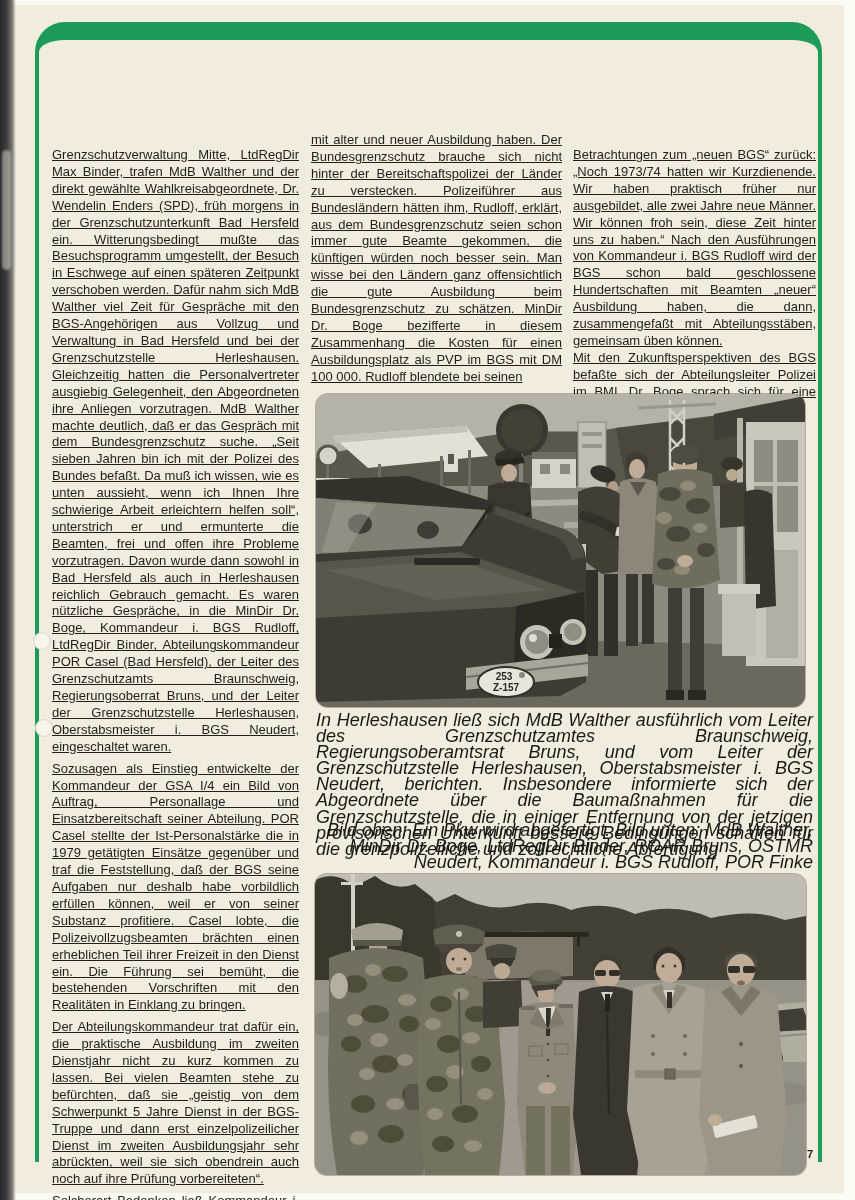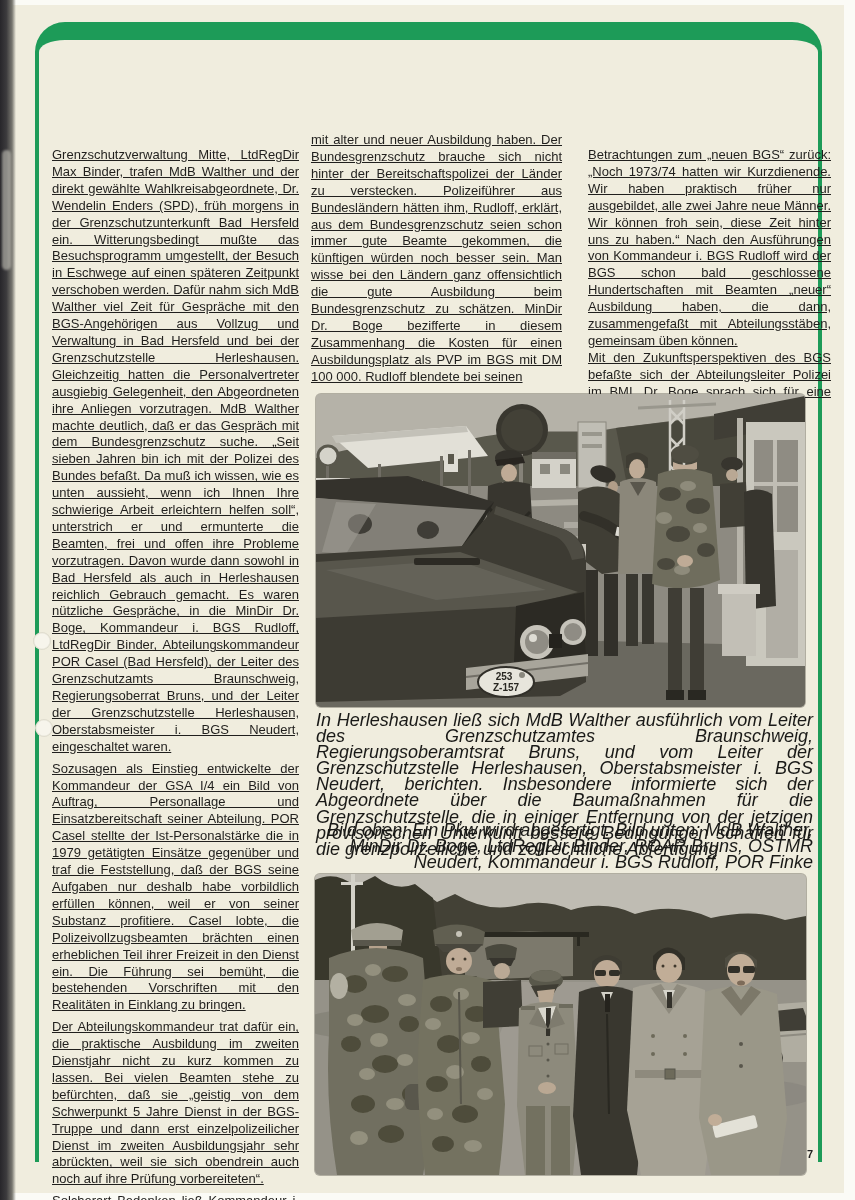--- a/index.html
+++ b/index.html
@@ -35,21 +35,21 @@
     background:radial-gradient(circle,#f7f5ec 0 55%,#d8d5c6 70%,rgba(240,237,222,0) 78%);
   }
   .col{
     position:absolute;
     font-size:13px;line-height:16.9px;text-align:justify;
     color:#201f1d;hyphens:auto;-webkit-hyphens:auto;
   }
   .col p{margin:0 0 5px 0;text-decoration:underline;}
   .col.tight p{margin:0;}
   .photo{
-    position:absolute;border-radius:5px;overflow:hidden;
+    position:absolute;border-radius:12px;overflow:hidden;
     box-shadow:0 0 0 1px rgba(60,58,50,.35);
     background:#b7b5ac;
   }
   .photo svg{display:block;}
   .caption{
     position:absolute;font-style:italic;font-size:18px;line-height:16.1px;
     text-align:justify;color:#191917;
   }
   .caption.credits{text-align:right;}
   .page-number{
@@ -71,21 +71,21 @@
   <p>Grenzschutzverwaltung Mitte, LtdRegDir Max Binder, trafen MdB Walther und der direkt gewählte Wahlkreisabgeordnete, Dr. Wendelin Enders (SPD), früh morgens in der Grenzschutzunterkunft Bad Hersfeld ein. Witterungsbedingt mußte das Besuchsprogramm umgestellt, der Besuch in Eschwege auf einen späteren Zeitpunkt verschoben werden. Dafür nahm sich MdB Walther viel Zeit für Gespräche mit den BGS-Angehörigen aus Vollzug und Verwaltung in Bad Hersfeld und bei der Grenzschutzstelle Herleshausen. Gleichzeitig hatten die Personalvertreter ausgiebig Gelegenheit, den Abgeordneten ihre Anliegen vorzutragen. MdB Walther machte deutlich, daß er das Gespräch mit dem Bundesgrenzschutz suche. „Seit sieben Jahren bin ich mit der Polizei des Bundes befaßt. Da muß ich wissen, wie es unten aussieht, wenn ich Ihnen Ihre schwierige Arbeit erleichtern helfen soll“, unterstrich er und ermunterte die Beamten, frei und offen ihre Probleme vorzutragen. Davon wurde dann sowohl in Bad Hersfeld als auch in Herleshausen reichlich Gebrauch gemacht. Es waren nützliche Gespräche, in die MinDir Dr. Boge, Kommandeur i. BGS Rudloff, LtdRegDir Binder, Abteilungskommandeur POR Casel (Bad Hersfeld), der Leiter des Grenzschutzamts Braunschweig, Regierungsoberrat Bruns, und der Leiter der Grenzschutzstelle Herleshausen, Oberstabsmeister i. BGS Neudert, eingeschaltet waren.</p>
   <p>Sozusagen als Einstieg entwickelte der Kommandeur der GSA I/4 ein Bild von Auftrag, Personallage und Einsatzbereitschaft seiner Abteilung. POR Casel stellte der Ist-Personalstärke die in 1979 getätigten Einsätze gegenüber und traf die Feststellung, daß der BGS seine Aufgaben nur deshalb habe vorbildlich erfüllen können, weil er von seiner Substanz profitiere. Casel lobte, die Polizeivollzugsbeamten brächten einen erheblichen Teil ihrer Freizeit in den Dienst ein. Die Führung sei bemüht, die bestehenden Vorschriften mit den Realitäten in Einklang zu bringen.</p>
   <p>Der Abteilungskommandeur trat dafür ein, die praktische Ausbildung im zweiten Dienstjahr nicht zu kurz kommen zu lassen. Bei vielen Beamten stehe zu befürchten, daß sie „geistig von dem Schwerpunkt 5 Jahre Dienst in der BGS-Truppe und dann erst einzelpolizeilicher Dienst im zweiten Ausbildungsjahr sehr abrückten, weil sie sich obendrein auch noch auf ihre Prüfung vorbereiteten“.</p>
   <p>Solcherart Bedenken ließ Kommandeur i. BGS Rudloff nicht gelten. Die Ausbildungskonzeption sei gut und richtig und man solle nicht gleich wieder daran ändern. Das schließe nicht aus, negative Erfahrungen da und dort zu korrigieren. Rudloff teilte mit, bereits in 1980 werde der BGS beim GSK Mitte gleich viel Beamte</p>
 </div>
 
 <div class="col" id="col2" style="left:311px;top:132px;width:251px;">
   <p>mit alter und neuer Ausbildung haben. Der Bundesgrenzschutz brauche sich nicht hinter der Bereitschaftspolizei der Länder zu verstecken. Polizeiführer aus Bundesländern hätten ihm, Rudloff, erklärt, aus dem Bundesgrenzschutz seien schon immer gute Beamte gekommen, die künftigen würden noch besser sein. Man wisse bei den Ländern ganz offensichtlich die gute Ausbildung beim Bundesgrenzschutz zu schätzen. MinDir Dr. Boge bezifferte in diesem Zusammenhang die Kosten für einen Ausbildungsplatz als PVP im BGS mit DM 100 000. Rudloff blendete bei seinen</p>
 </div>
 
-<div class="col tight" id="col3" style="left:588px;top:147px;width:243px;">
+<div class="col tight" id="col3" style="left:573px;top:147px;width:243px;">
   <p>Betrachtungen zum „neuen BGS“ zurück: „Noch 1973/74 hatten wir Kurzdienende. Wir haben praktisch früher nur ausgebildet, alle zwei Jahre neue Männer. Wir können froh sein, diese Zeit hinter uns zu haben.“ Nach den Ausführungen von Kommandeur i. BGS Rudloff wird der BGS schon bald geschlossene Hundertschaften mit Beamten „neuer“ Ausbildung haben, die dann, zusammengefaßt mit Abteilungsstäben, gemeinsam üben können.</p>
   <p>Mit den Zukunftsperspektiven des BGS befaßte sich der Abteilungsleiter Polizei im BMI. Dr. Boge sprach sich für eine qualifi-</p>
 </div>
 
 <div class="photo" style="left:316px;top:394px;width:489px;height:313px;">
 <svg width="489" height="313" viewBox="0 0 489 313" xmlns="http://www.w3.org/2000/svg">
   <rect width="489" height="313" fill="#b7b5ac"></rect>
   <path d="M0,64 C50,46 110,54 160,44 C220,32 260,42 300,34 L489,10 L489,130 L0,96 Z" fill="#56554a"></path>
   <path d="M300,34 L489,12 L489,132 L310,86 Z" fill="#45443a"></path>
   <rect x="0" y="92" width="489" height="221" fill="#8d8b82"></rect>

